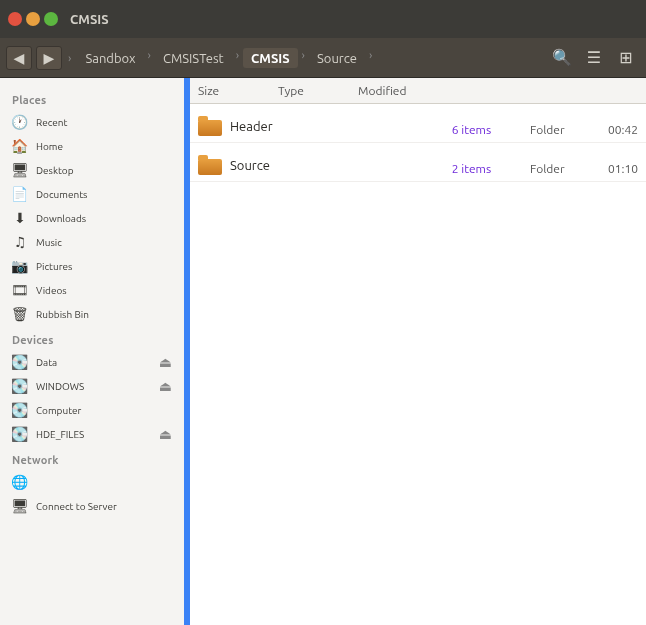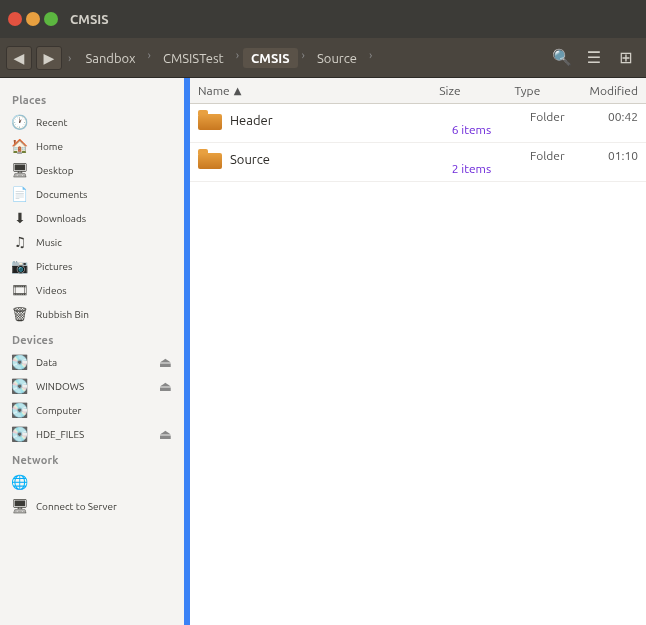--- a/index.html
+++ b/index.html
@@ -184,21 +184,21 @@
       gap: 4px;
     }
     .col-name { width: 260px; }
     .col-size { width: 80px; }
     .col-type { width: 80px; }
     .col-modified { flex: 1; }
     .sort-arrow { font-size: 10px; color: #555; }
 
     .file-row {
       display: flex;
-      align-items: flex-start;
+      align-items: flex-end;
       padding: 6px 8px;
       cursor: pointer;
       border-bottom: 1px solid #f0eeec;
     }
     .file-name-cell {
       width: 260px;
       display: flex;
       align-items: center;
       gap: 8px;
     }
@@ -336,24 +336,20 @@
       <span class="sidebar-icon">🌐</span>
     </div>
     <div class="sidebar-item">
       <span class="sidebar-icon">🖥</span>
       <span class="sidebar-label">Connect to Server</span>
     </div>
   </div>
 
   <div class="file-list">
     <div class="file-list-header">
-      <div class="col-header col-name">
-        <span>Name</span>
-        <span class="sort-arrow">▲</span>
-      </div>
       <div class="col-header col-size">
         <span>Size</span>
       </div>
       <div class="col-header col-type">
         <span>Type</span>
       </div>
       <div class="col-header col-modified">
         <span>Modified</span>
       </div>
     </div>

